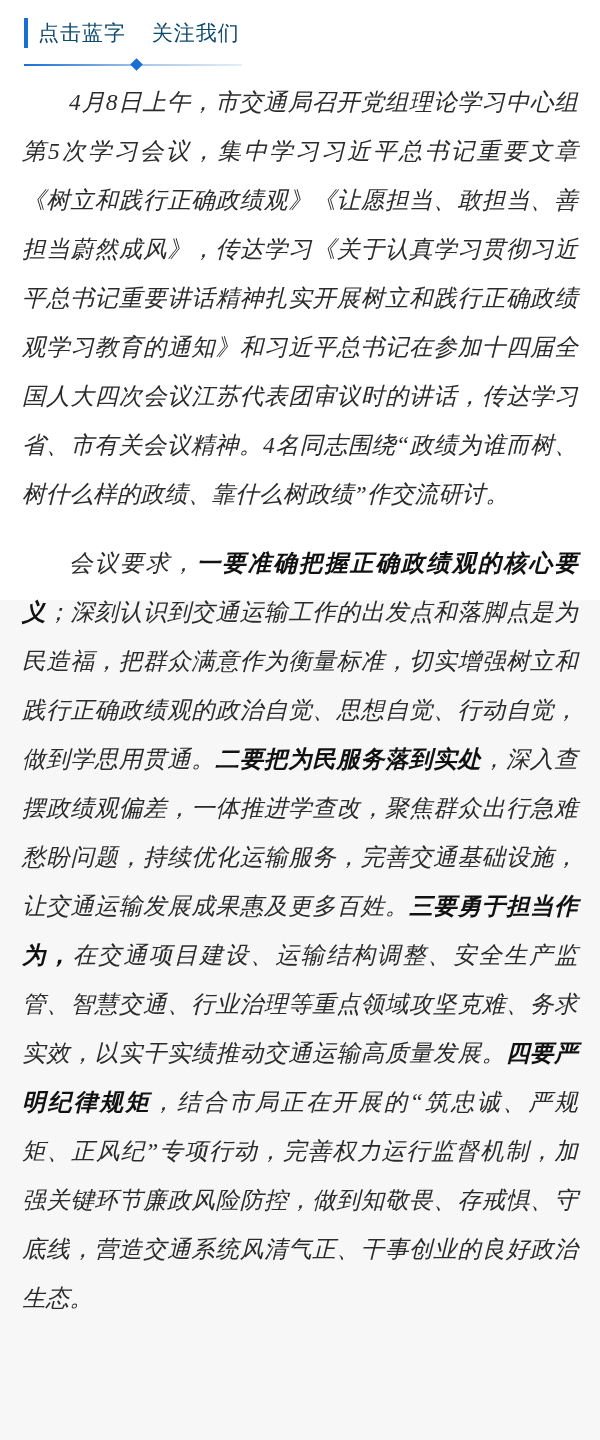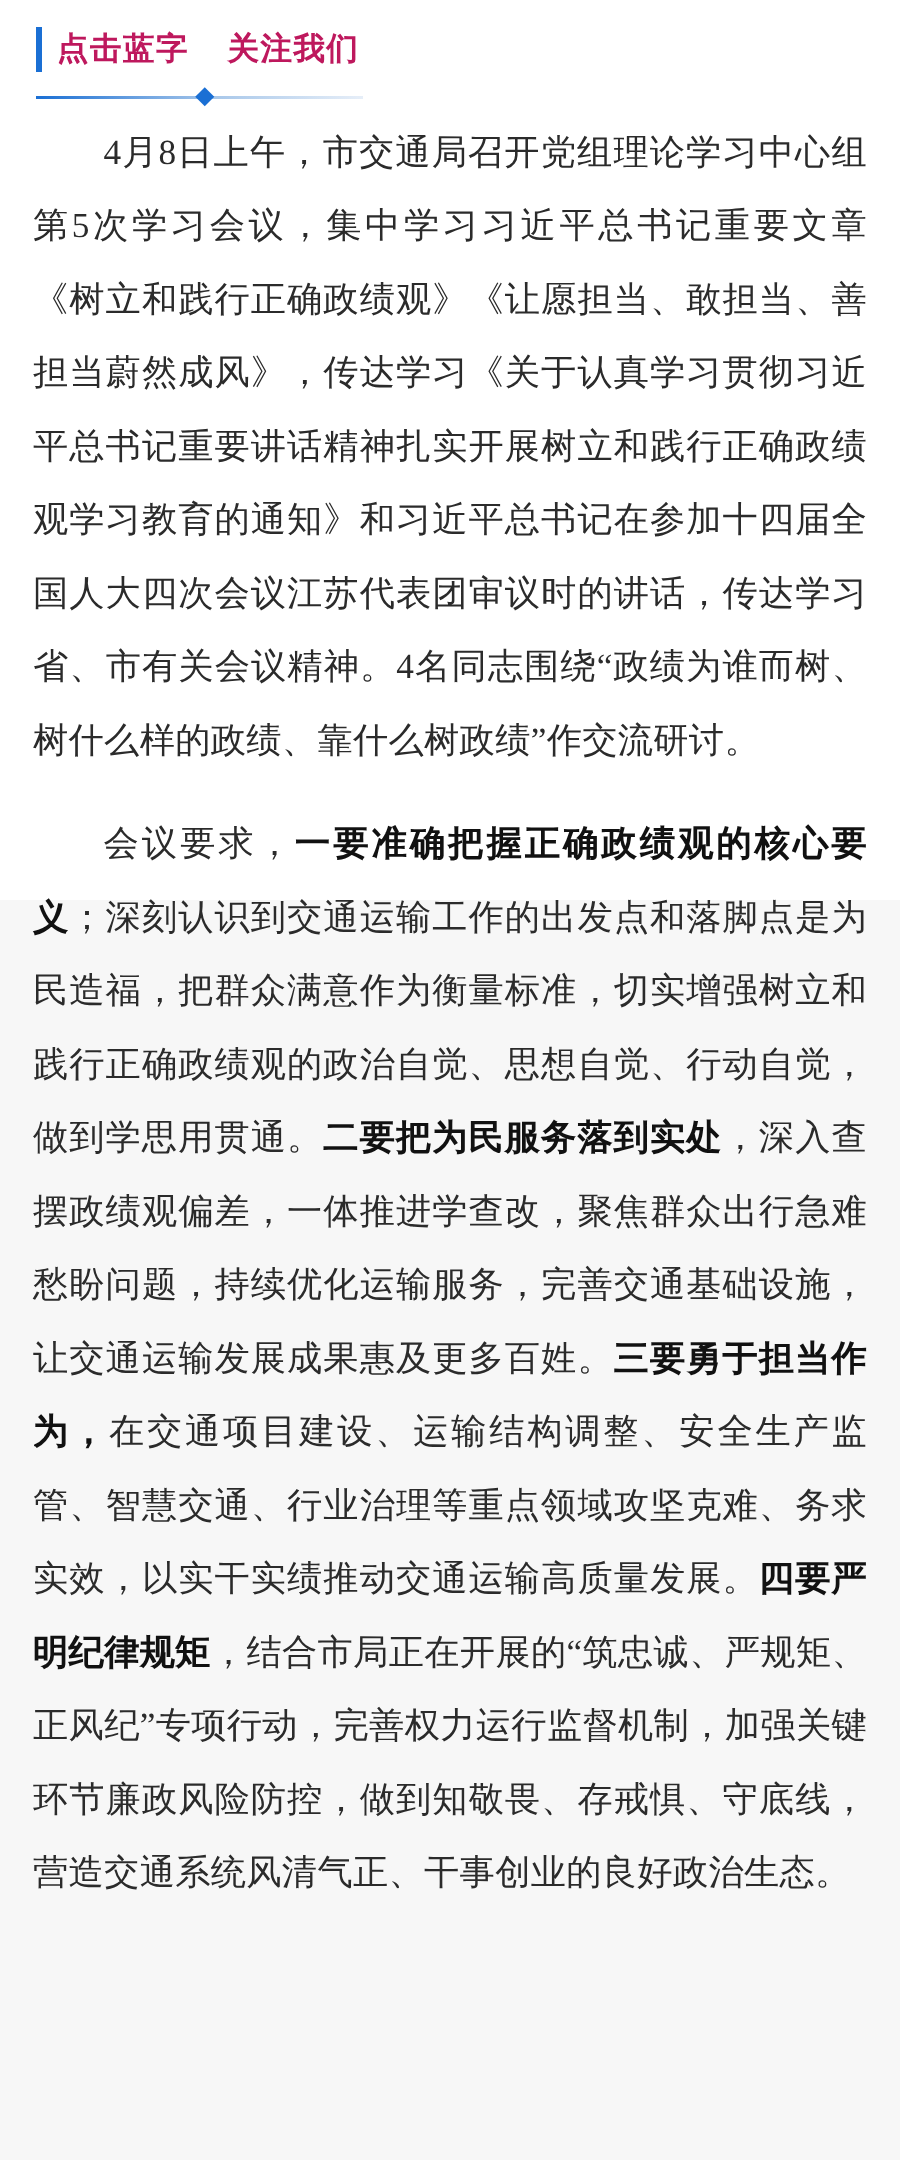--- a/index.html
+++ b/index.html
@@ -39,22 +39,22 @@
     position: absolute;
     left: 0;
     top: 0;
     width: 4px;
     height: 30px;
     background: #1a6fd4;
   }
   .header-text {
     font-size: 21px;
     line-height: 30px;
-    color: #be185d;
-    font-weight: 700;
+    color: #0c4a6e;
+    font-weight: 400;
     letter-spacing: 1px;
     padding-left: 14px;
     white-space: nowrap;
   }
   .header-text .gap {
     display: inline-block;
     width: 12px;
   }
   .header-rule {
     position: relative;
@@ -78,20 +78,21 @@
     width: 9px;
     height: 9px;
     background: #1a6fd4;
     transform: rotate(45deg);
   }
 
   
   .article {
     padding: 0 22px 0 22px;
     box-sizing: border-box;
+    font-style: italic;
   }
   .para {
     font-size: 23.5px;
     line-height: 49px;
     color: #2b2b2b;
     text-align: justify;
     text-justify: inter-ideograph;
     margin: 0 0 14px 0;
     text-indent: 2em;
     letter-spacing: 0.2px;

